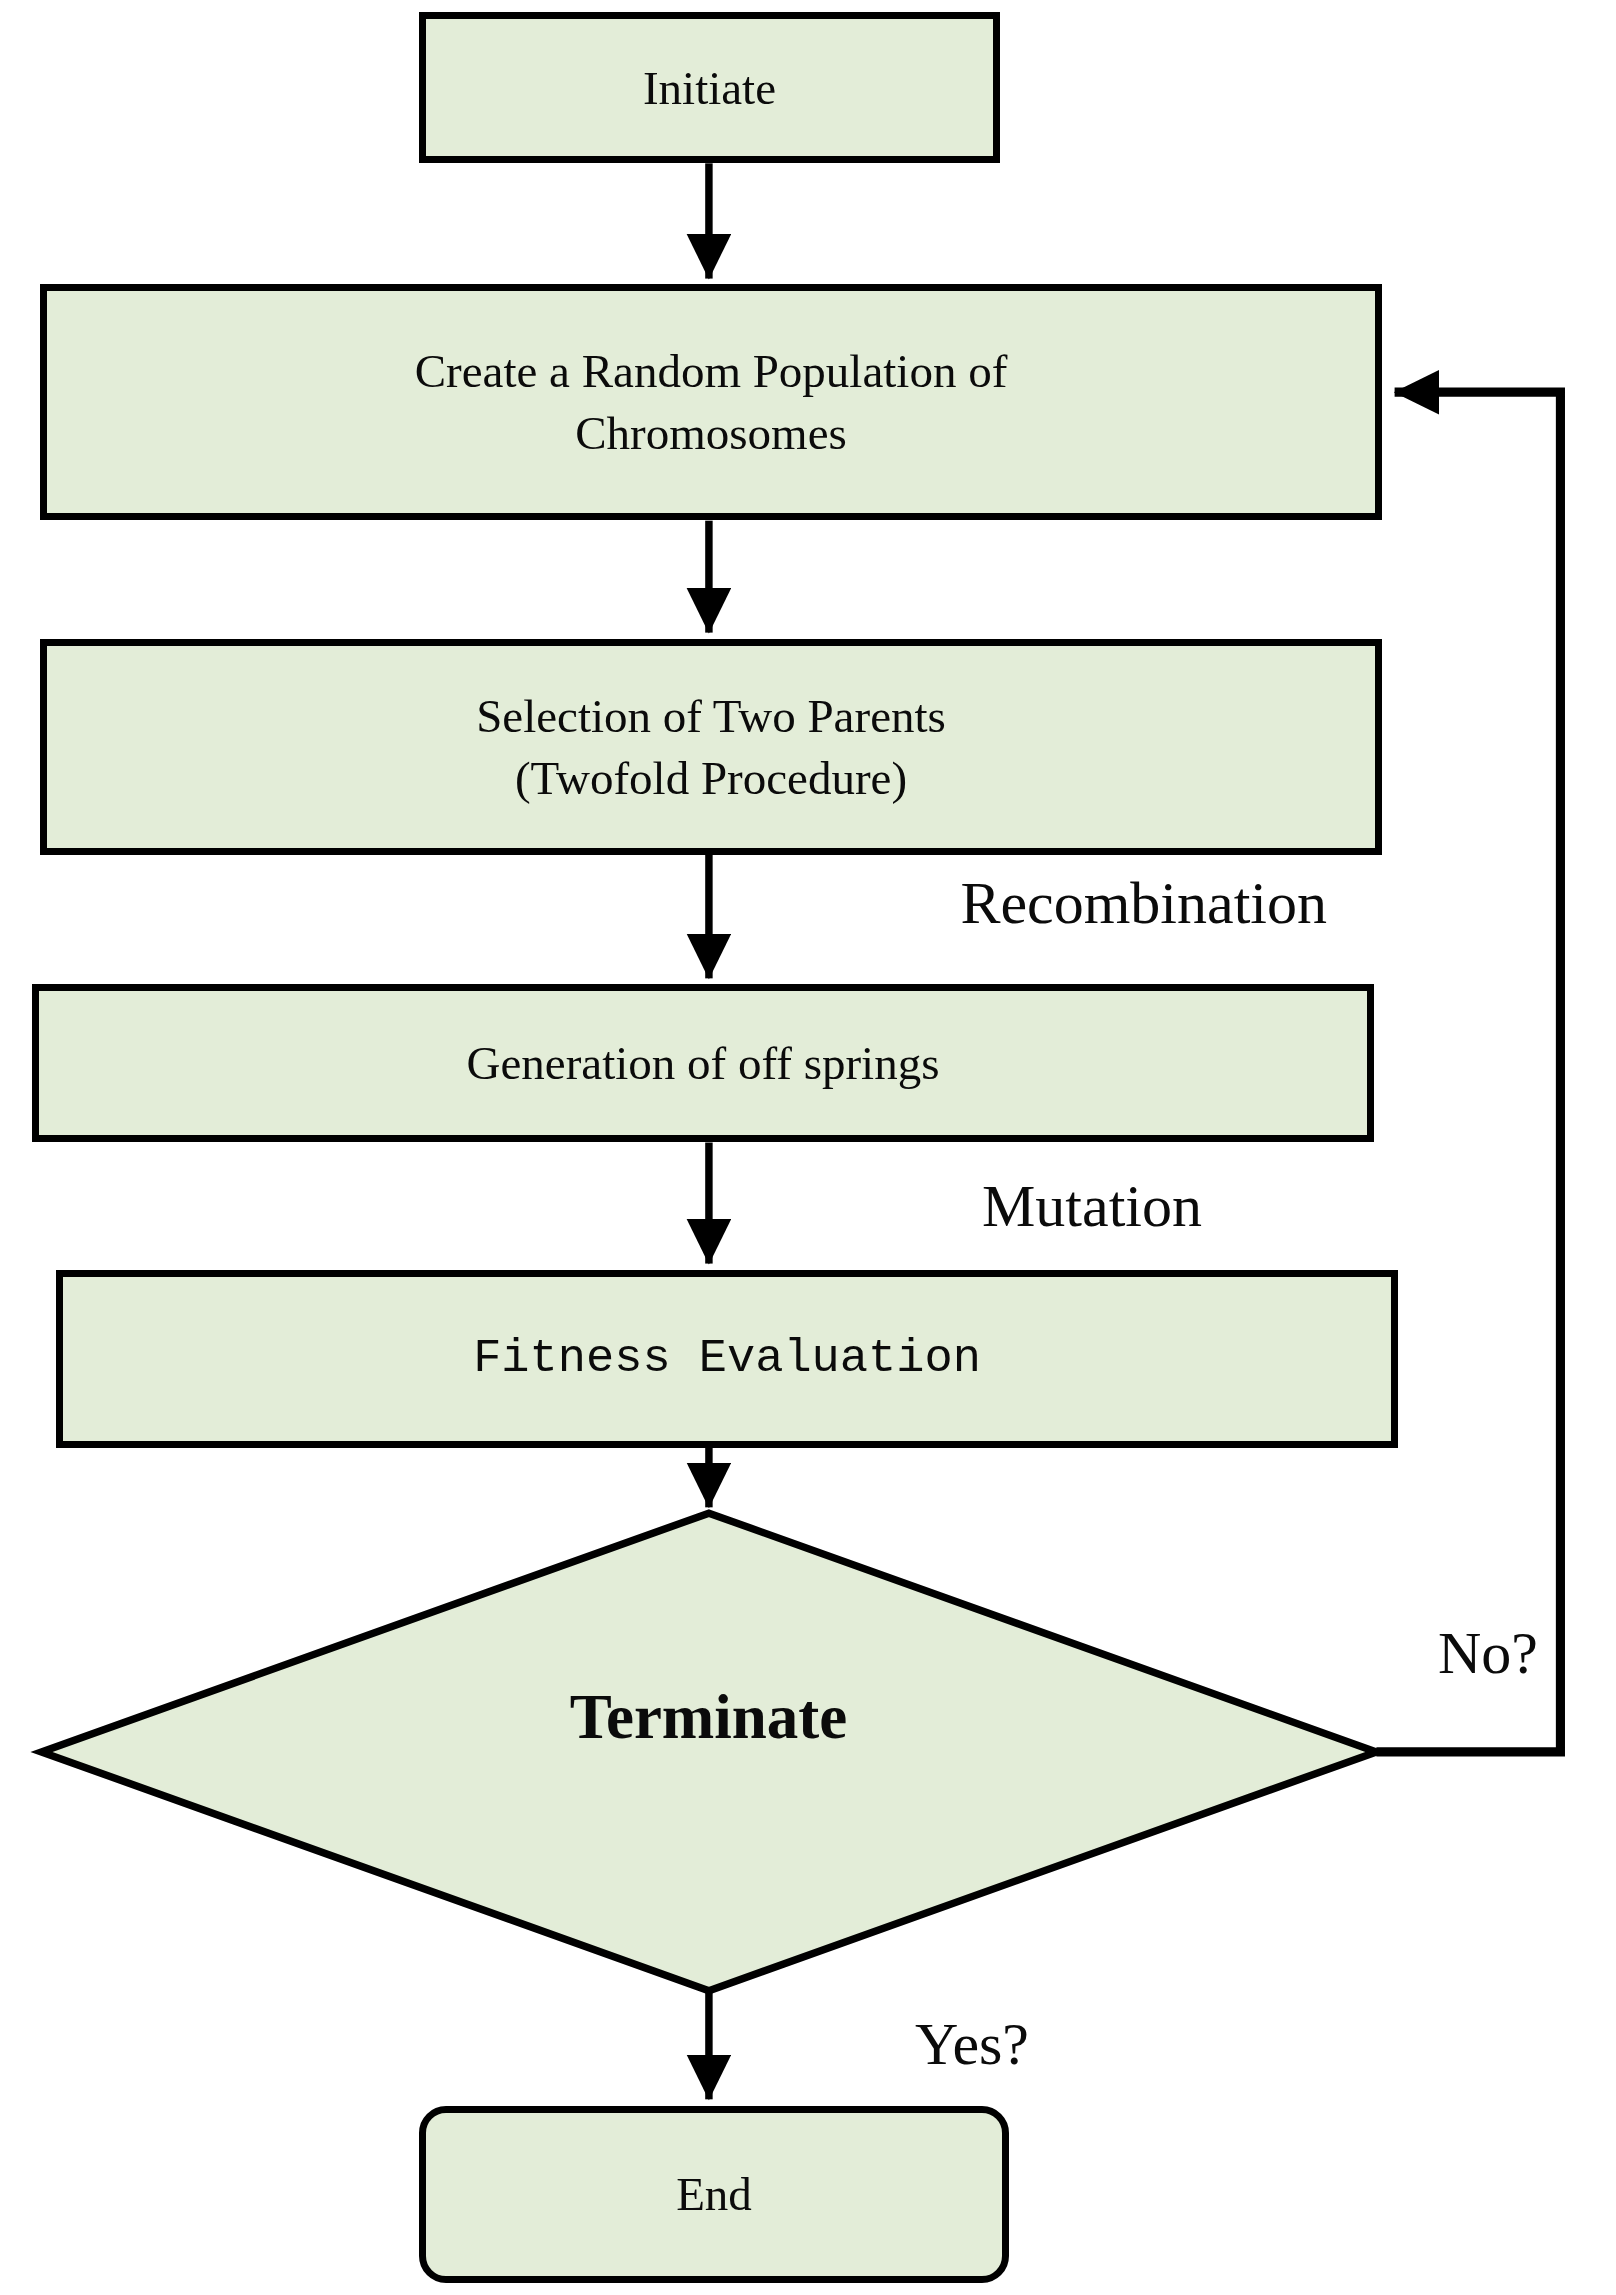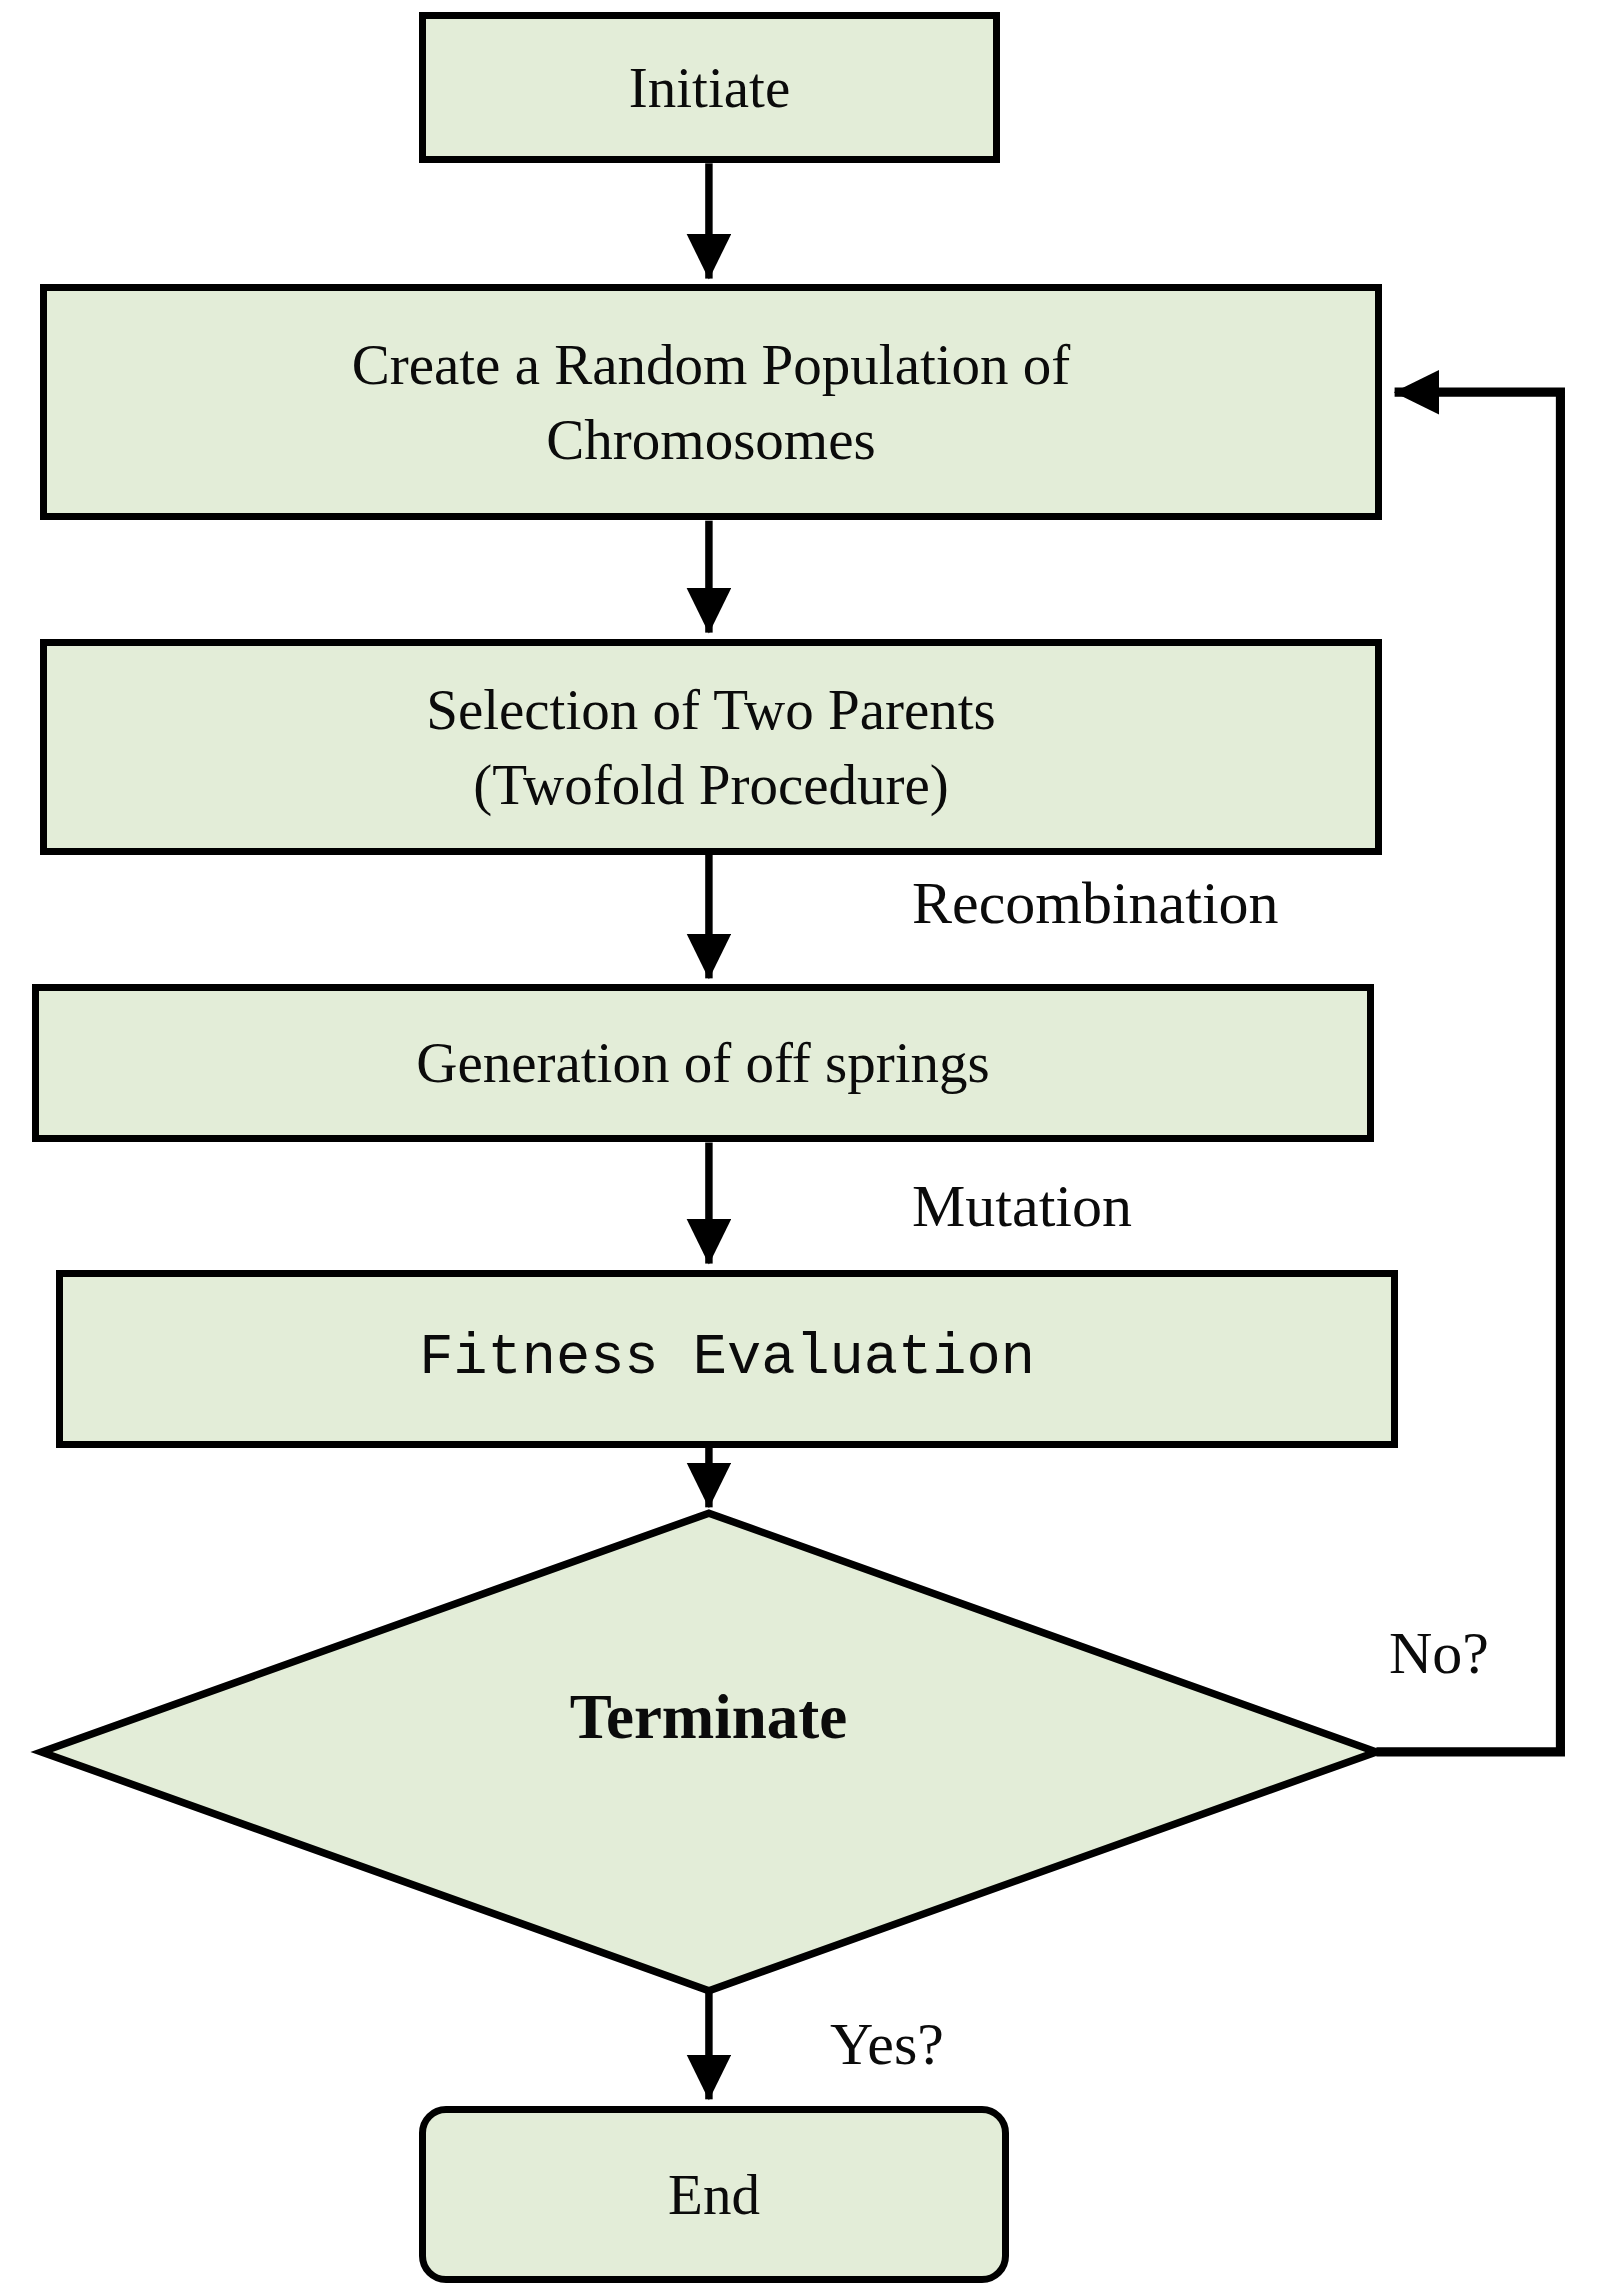--- a/index.html
+++ b/index.html
@@ -28,37 +28,37 @@
   }
   .node{
     position:absolute;
     background:var(--node-fill);
     border:7.5px solid var(--node-border);
     display:flex;
     flex-direction:column;
     align-items:center;
     justify-content:center;
     text-align:center;
-    font-size:57px;
+    font-size:47px;
     line-height:1.32;
     color:var(--text-color);
   }
   .node span{display:block;white-space:nowrap;}
   .diamond-label{
     position:absolute;
     display:flex;align-items:center;justify-content:center;
     font-size:63px;
     color:var(--text-color);
     text-align:center;
   }
   .edge-label{
     position:absolute;
     font-size:60px;
     color:var(--text-color);
-    text-align:left;
+    text-align:right;
     white-space:nowrap;
     line-height:1;
   }
   
   .n-initiate{left:419px;top:12.4px;width:581px;height:151px;}
   .n-create{left:40px;top:284px;width:1342px;height:236px;}
   .n-selection{left:40px;top:639px;width:1342px;height:216px;}
   .n-generation{left:32px;top:984px;width:1342px;height:158px;}
   .n-fitness{left:56px;top:1270px;width:1342px;height:178px;font-family:Liberation Mono, monospace;}
   .n-end{left:419px;top:2106px;width:590px;height:177px;border-radius:27px;}

